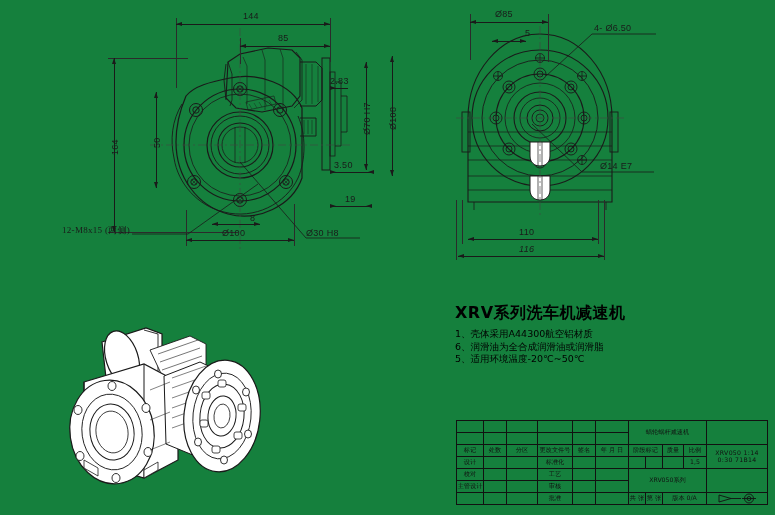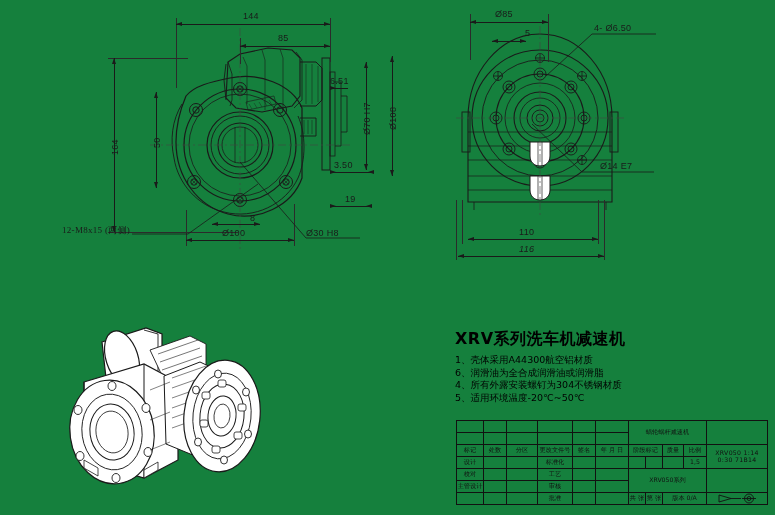--- a/index.html
+++ b/index.html
@@ -14,21 +14,21 @@
   .ext{position:absolute;width:1px;background:#2b2b2b;}
   .exth{position:absolute;height:1px;background:#2b2b2b;}
   .arrowL,.arrowR{position:absolute;width:0;height:0;border-top:2.5px solid transparent;
      border-bottom:2.5px solid transparent;}
   .arrowL{border-right:6px solid #1a1a1a;}
   .arrowR{border-left:6px solid #1a1a1a;}
   .arrowU,.arrowD{position:absolute;width:0;height:0;border-left:2.5px solid transparent;
      border-right:2.5px solid transparent;}
   .arrowU{border-bottom:6px solid #1a1a1a;}
   .arrowD{border-top:6px solid #1a1a1a;}
-  .notes{position:absolute;left:455px;top:303px;width:300px;margin-top:26px;}
+  .notes{position:absolute;left:455px;top:303px;width:300px;}
   .notes h1{font-size:16px;margin:0 0 4px 0;font-weight:bold;letter-spacing:.5px;
             font-family:"DejaVu Sans",sans-serif;}
   .notes ol{list-style:none;margin:0;padding:0;}
   .notes li{font-size:9.5px;line-height:12.6px;white-space:nowrap;
             font-family:"DejaVu Sans",sans-serif;}
   table.tb{position:absolute;border-collapse:collapse;}
   table.tb td{border:1px solid #111;font-size:6.2px;text-align:center;
      vertical-align:middle;padding:0;font-family:"DejaVu Sans",sans-serif;
      line-height:1.05;color:#111;}
   td.big{font-size:10px;}
@@ -129,21 +129,21 @@
   <div class="arrowD" style="left:111.5px;top:226px;"></div>
   <div class="dimtxt v" style="left:110px;top:155px;">164</div>
 
   <div class="ln" style="left:156px;top:92px;width:1px;height:96px;"></div>
   <div class="arrowU" style="left:153.5px;top:92px;"></div>
   <div class="arrowD" style="left:153.5px;top:182px;"></div>
   <div class="dimtxt v" style="left:152px;top:148px;">50</div>
 
   <div class="dimline" style="left:330px;top:88px;width:18px;"></div>
   <div class="arrowR" style="left:330px;top:85.5px;"></div>
-  <div class="dimtxt" style="left:330px;top:76px;">6.51</div>
+  <div class="dimtxt" style="left:330px;top:76px;">2.83</div>
 
   <div class="ln" style="left:366px;top:62px;width:1px;height:108px;"></div>
   <div class="arrowU" style="left:363.5px;top:62px;"></div>
   <div class="arrowD" style="left:363.5px;top:164px;"></div>
   <div class="dimtxt v" style="left:362px;top:135px;">Ø70 H7</div>
 
   <div class="ln" style="left:392px;top:56px;width:1px;height:120px;"></div>
   <div class="arrowU" style="left:389.5px;top:56px;"></div>
   <div class="arrowD" style="left:389.5px;top:170px;"></div>
   <div class="dimtxt v" style="left:388px;top:130px;">Ø108</div>
@@ -347,21 +347,20 @@
 
       <path d="M110,70 L130,62 M110,100 L130,92 M110,130 L130,122" stroke-width="0.55"></path>
     </g>
   </svg>
 
   <div class="notes">
     <h1>XRV系列洗车机减速机</h1>
     <ol>
       <li>1、壳体采用A44300航空铝材质</li>
       <li>6、润滑油为全合成润滑油或润滑脂</li>
-      <li>4、所有外露安装螺钉为304不锈钢材质</li>
       <li>5、适用环境温度-20℃~50℃</li>
     </ol>
   </div>
 
   <table class="tb" style="left:456px;top:420px;width:312px;">
 
     <tbody>
         <tr>
       <td style="width:26px;height:11px;"></td>
       <td style="width:22px;"></td>

